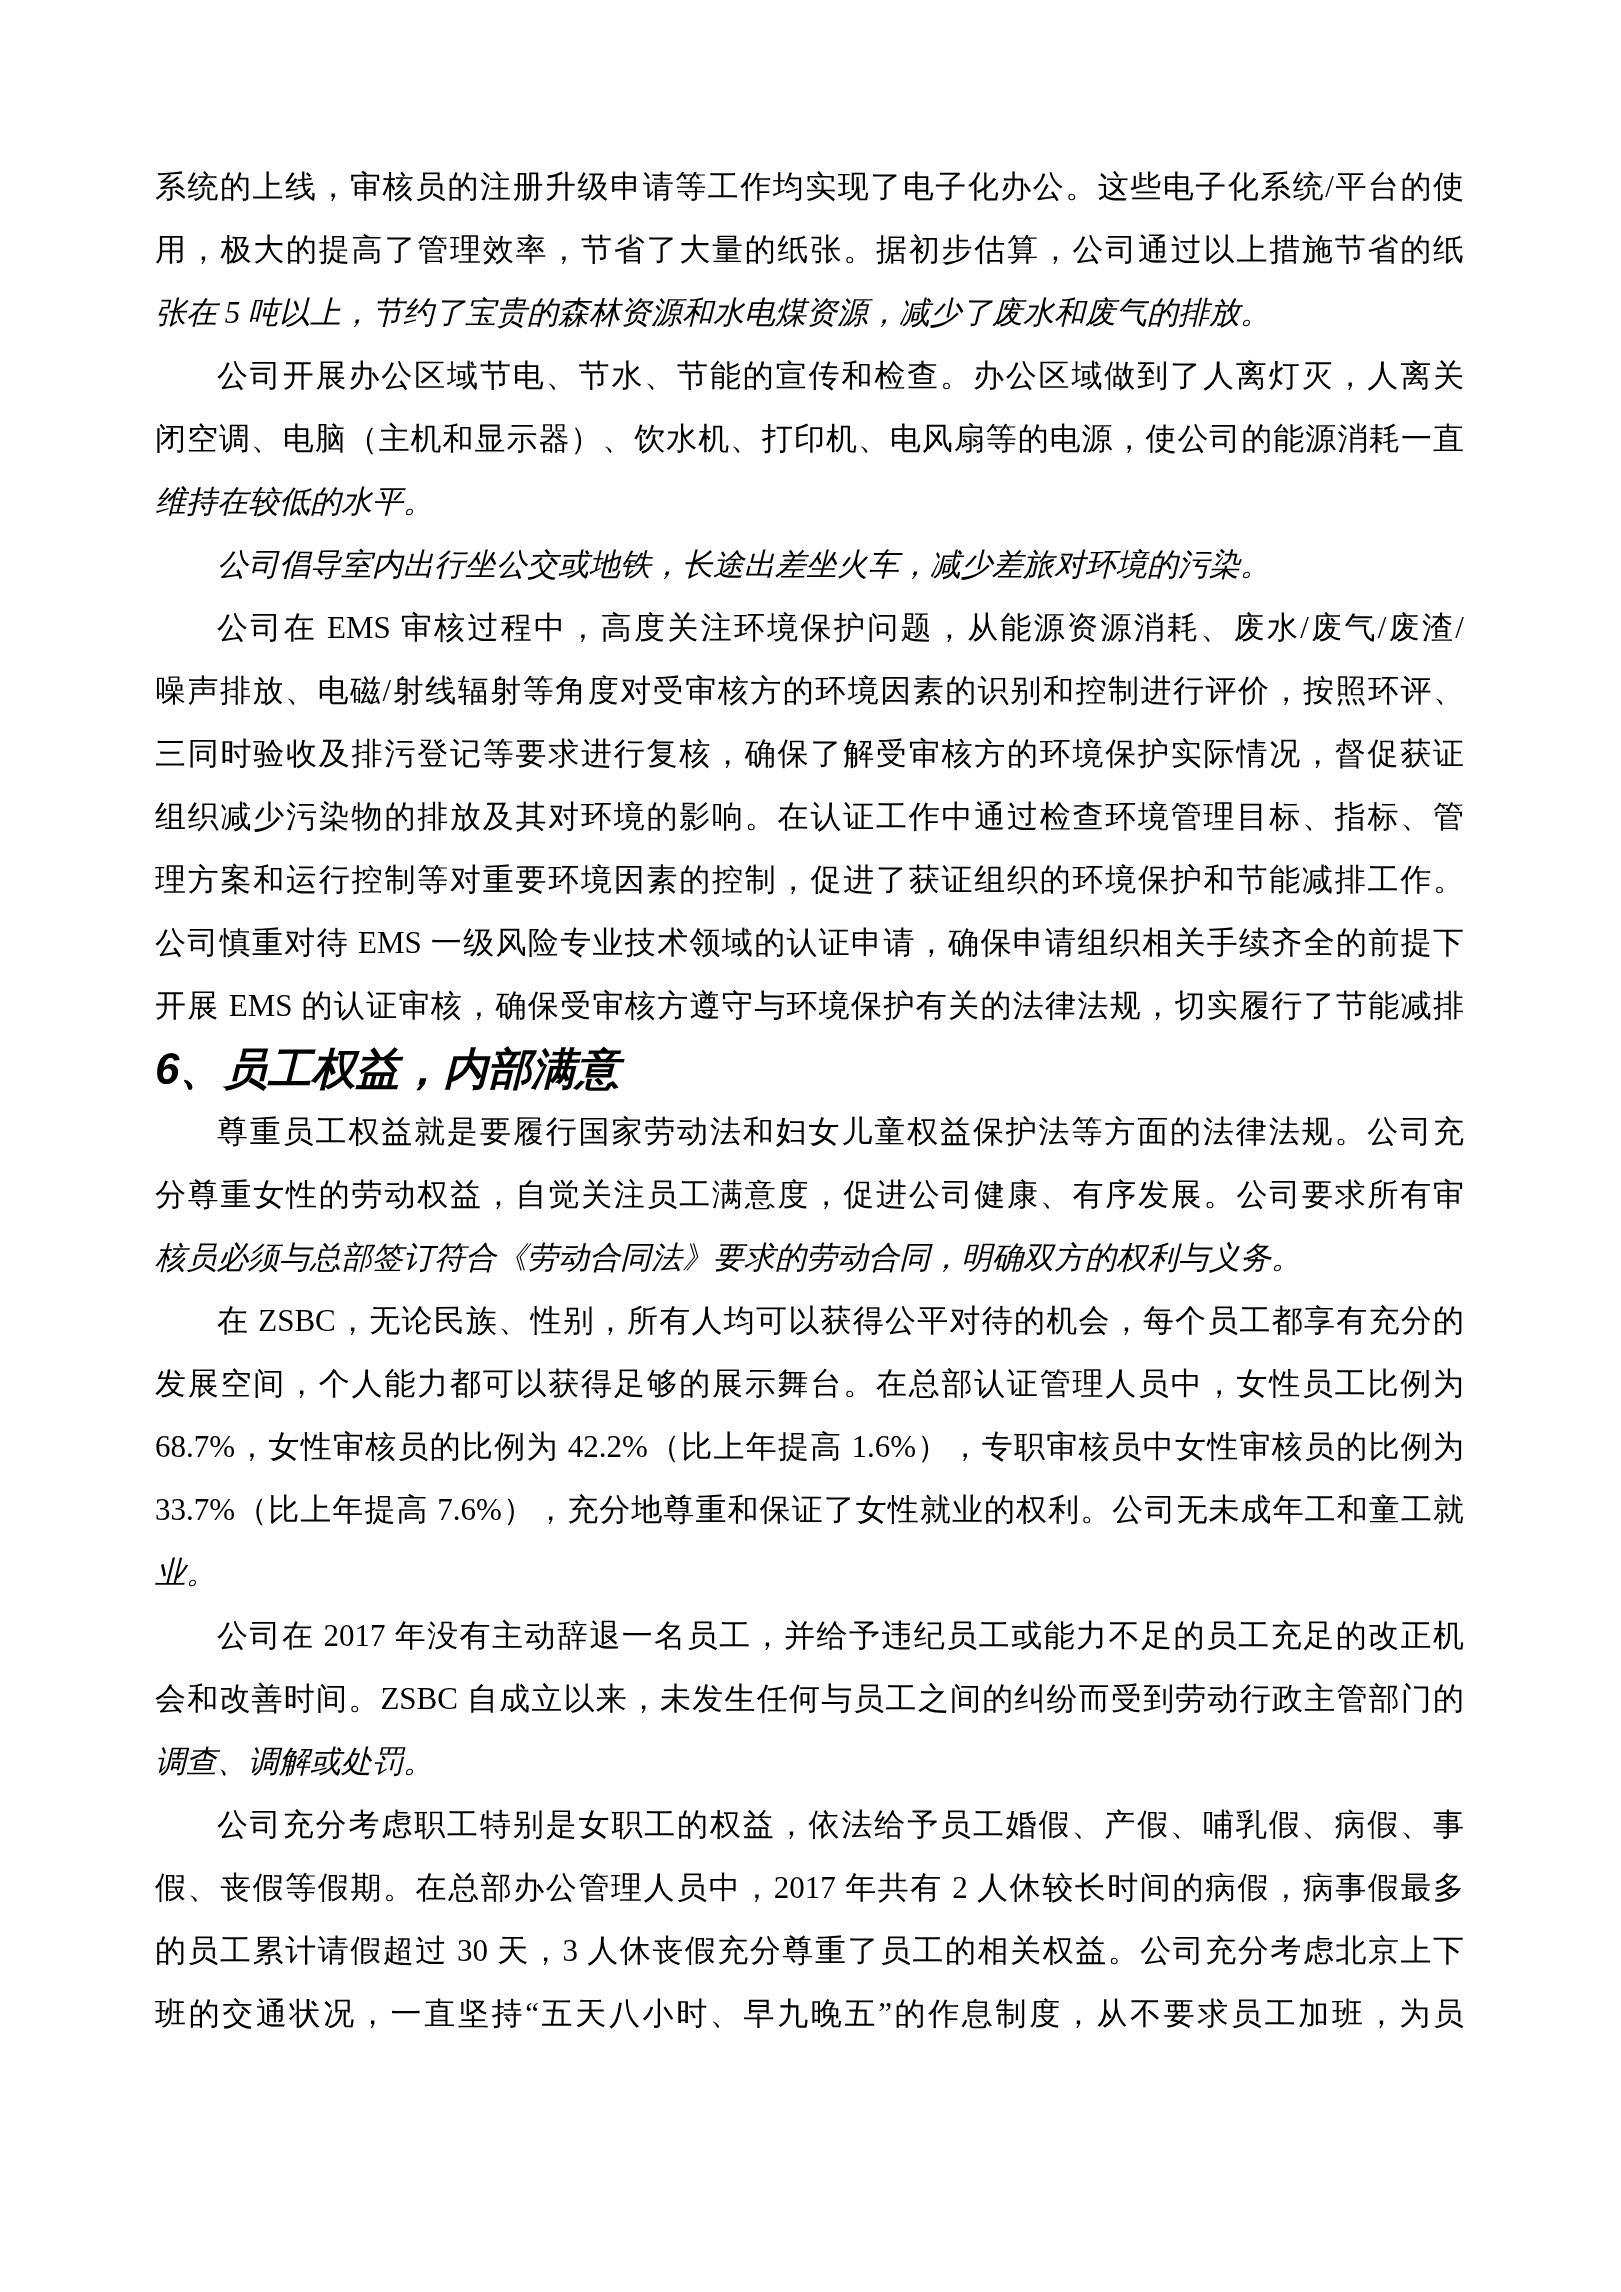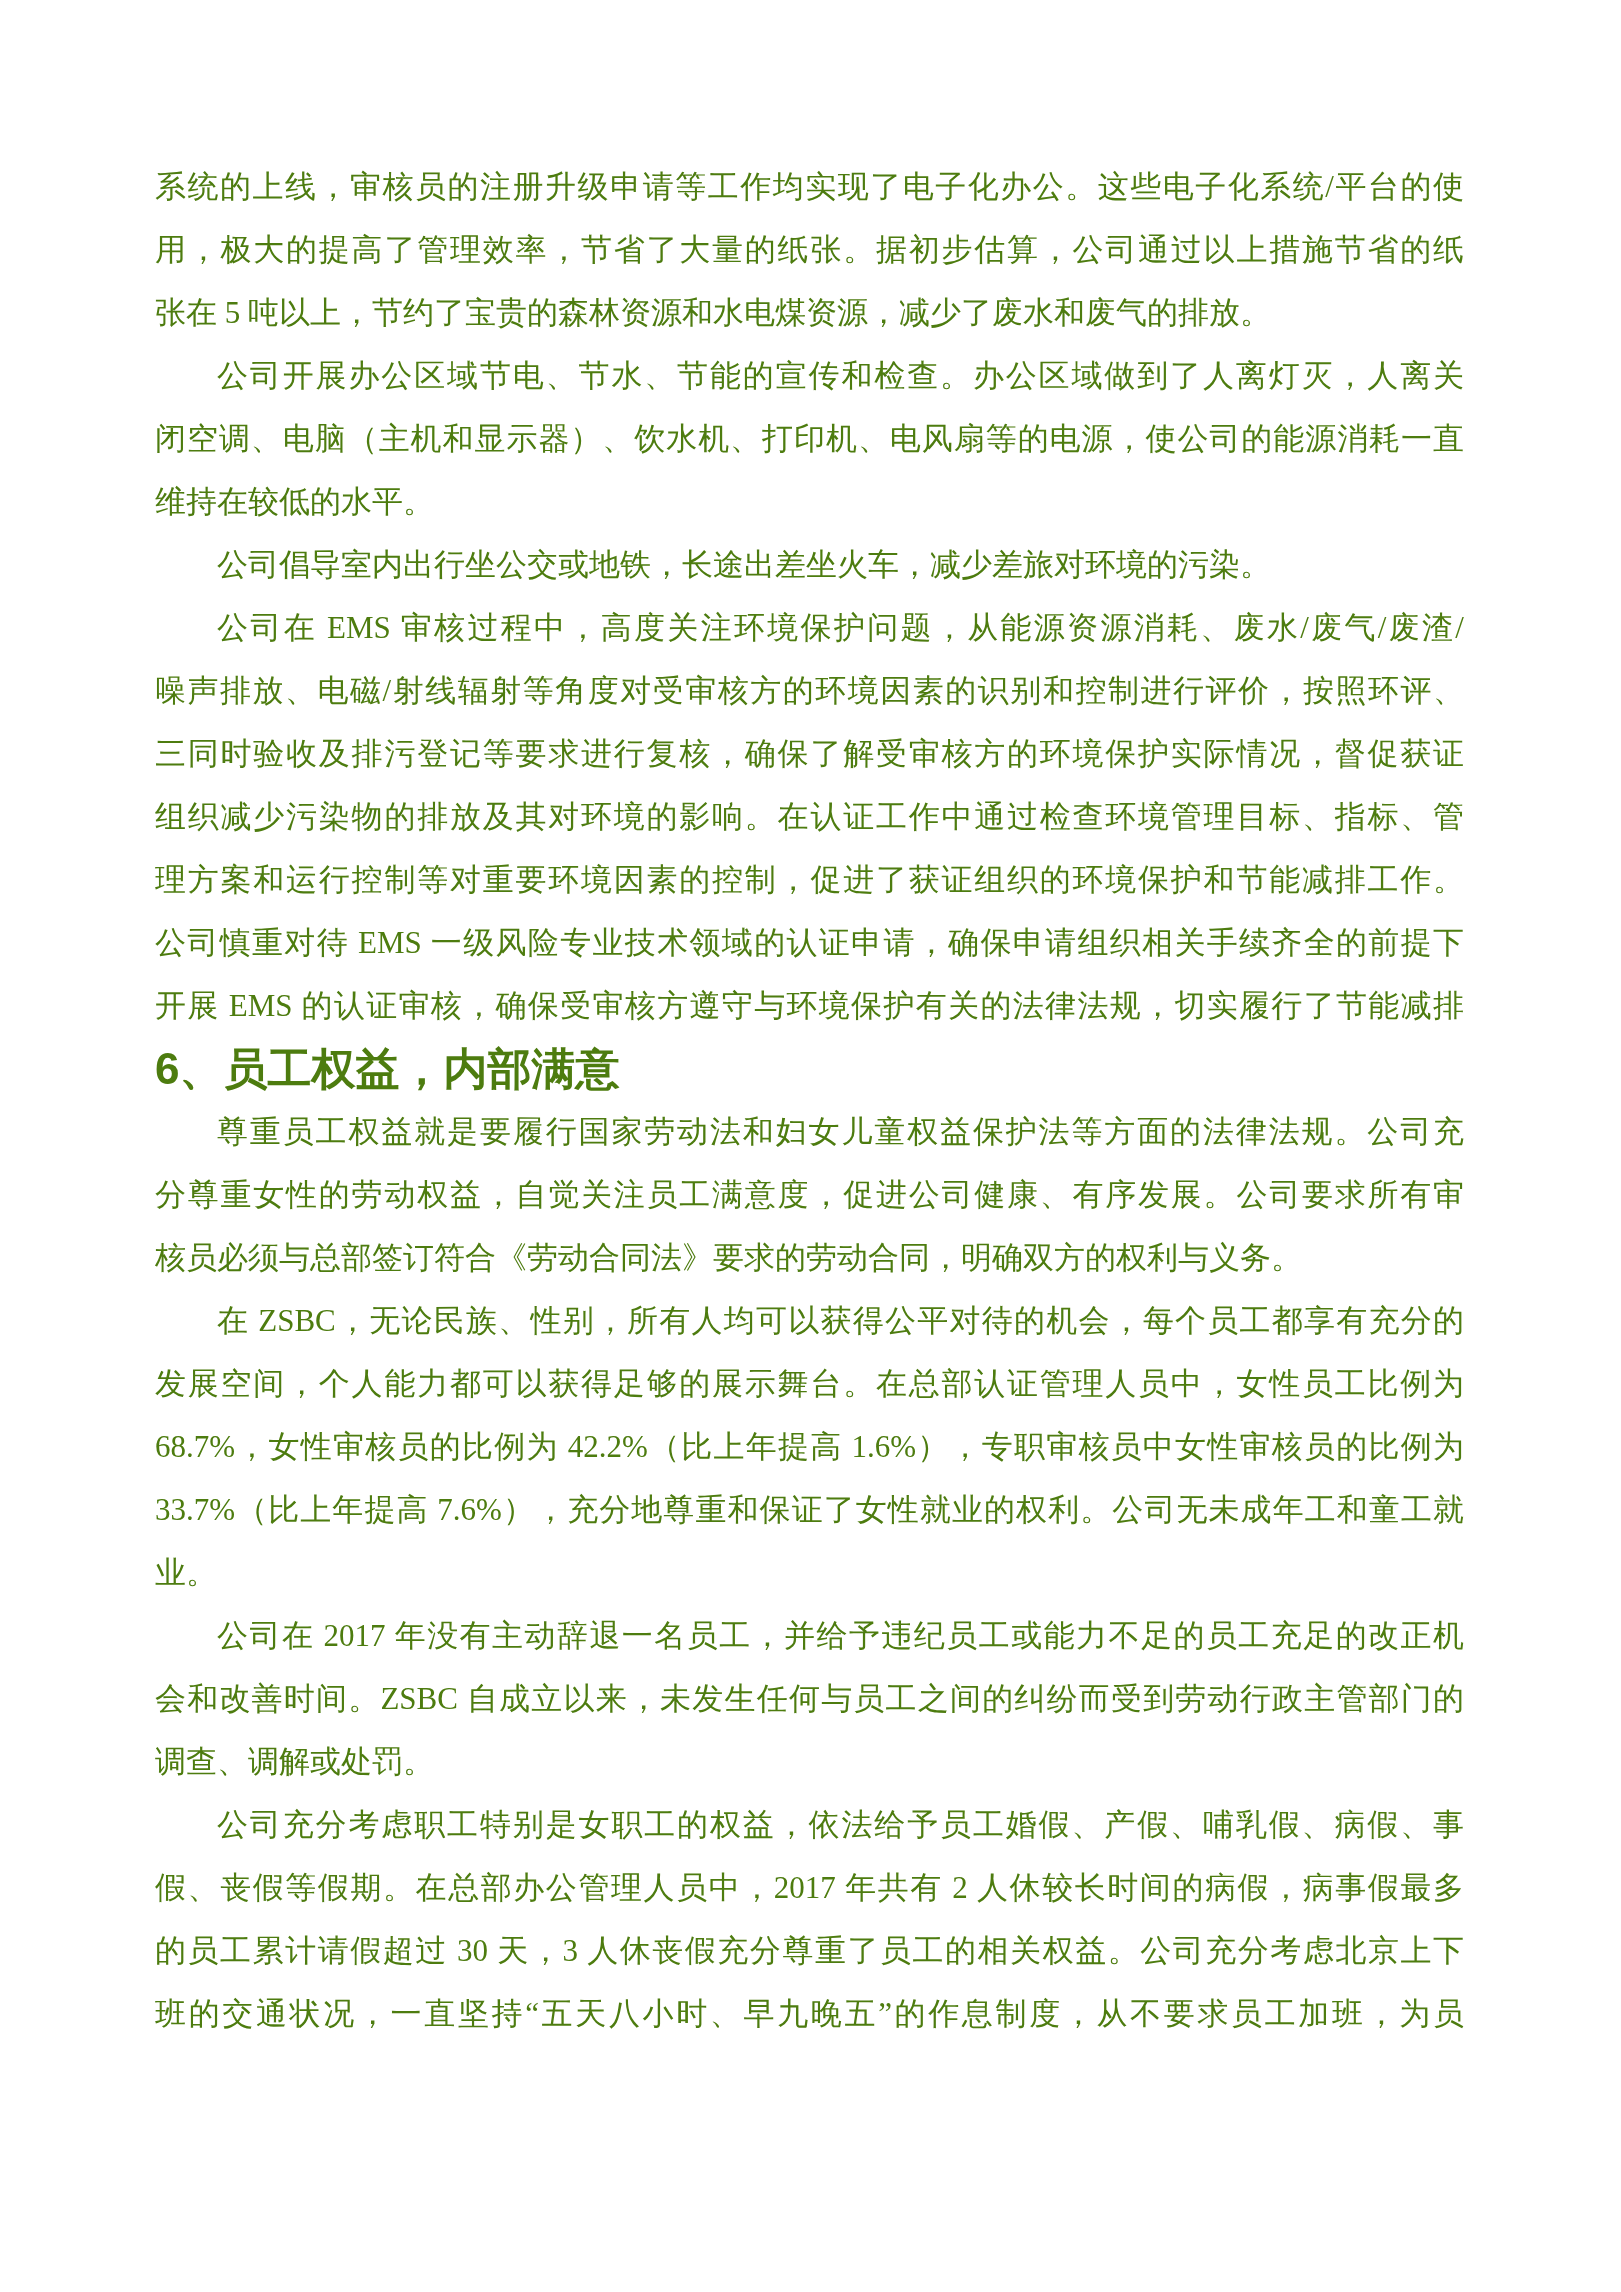--- a/index.html
+++ b/index.html
@@ -23,30 +23,31 @@
   .text-block {
     position: absolute;
     left: 155px;
     top: 155px;
     width: 1309px;
   }
   .line {
     height: 63px;
     line-height: 63px;
     font-size: 31px;
-    color: #4d7c0f;
+    color: #000000;
     overflow: hidden;
   }
   .line.justify {
     text-align: justify;
     text-align-last: justify;
   }
   .line.left {
     text-align: left;
     text-align-last: left;
+    font-style: italic;
   }
   .line.indent {
     text-indent: 2em;
     text-align: center;
   }
   .line.heading {
     font-family: "Liberation Sans", "DejaVu Sans", sans-serif;
     font-weight: bold;
     font-size: 44px;
   }

